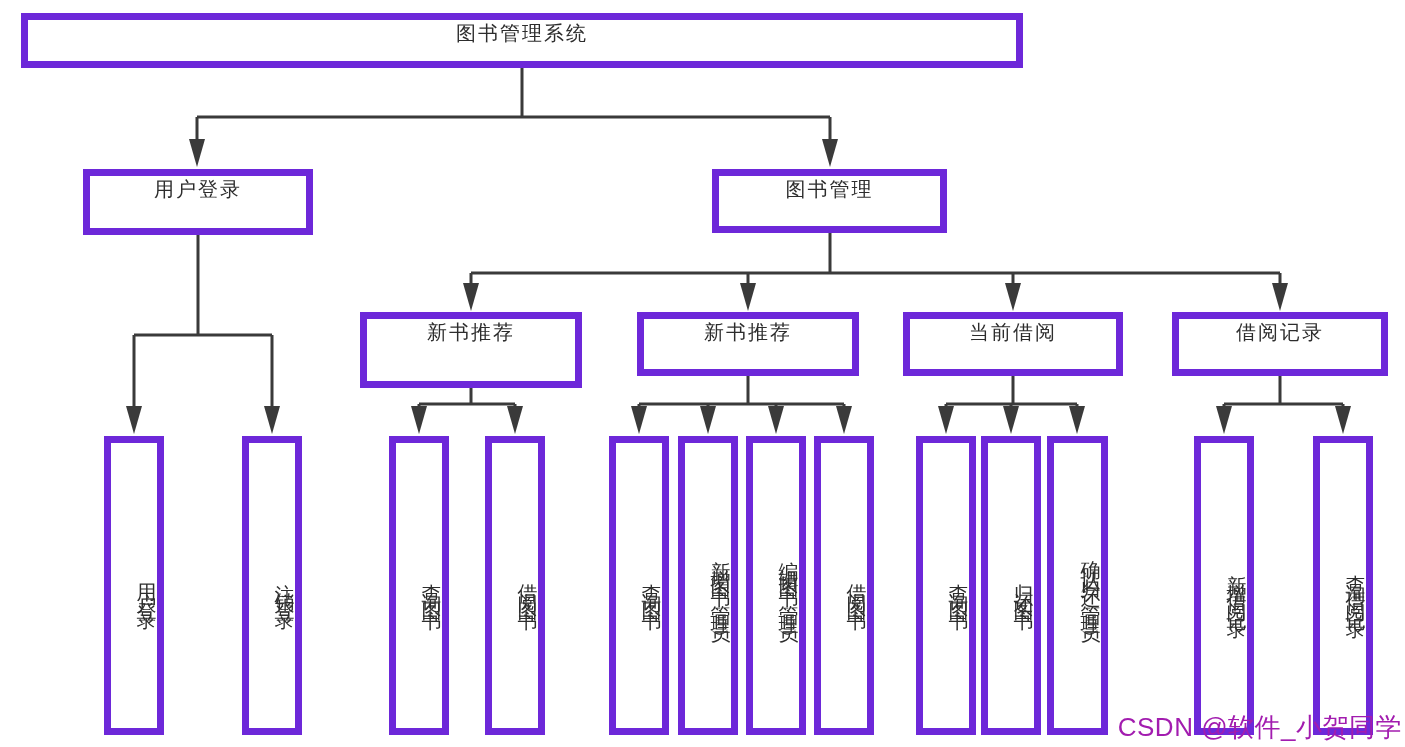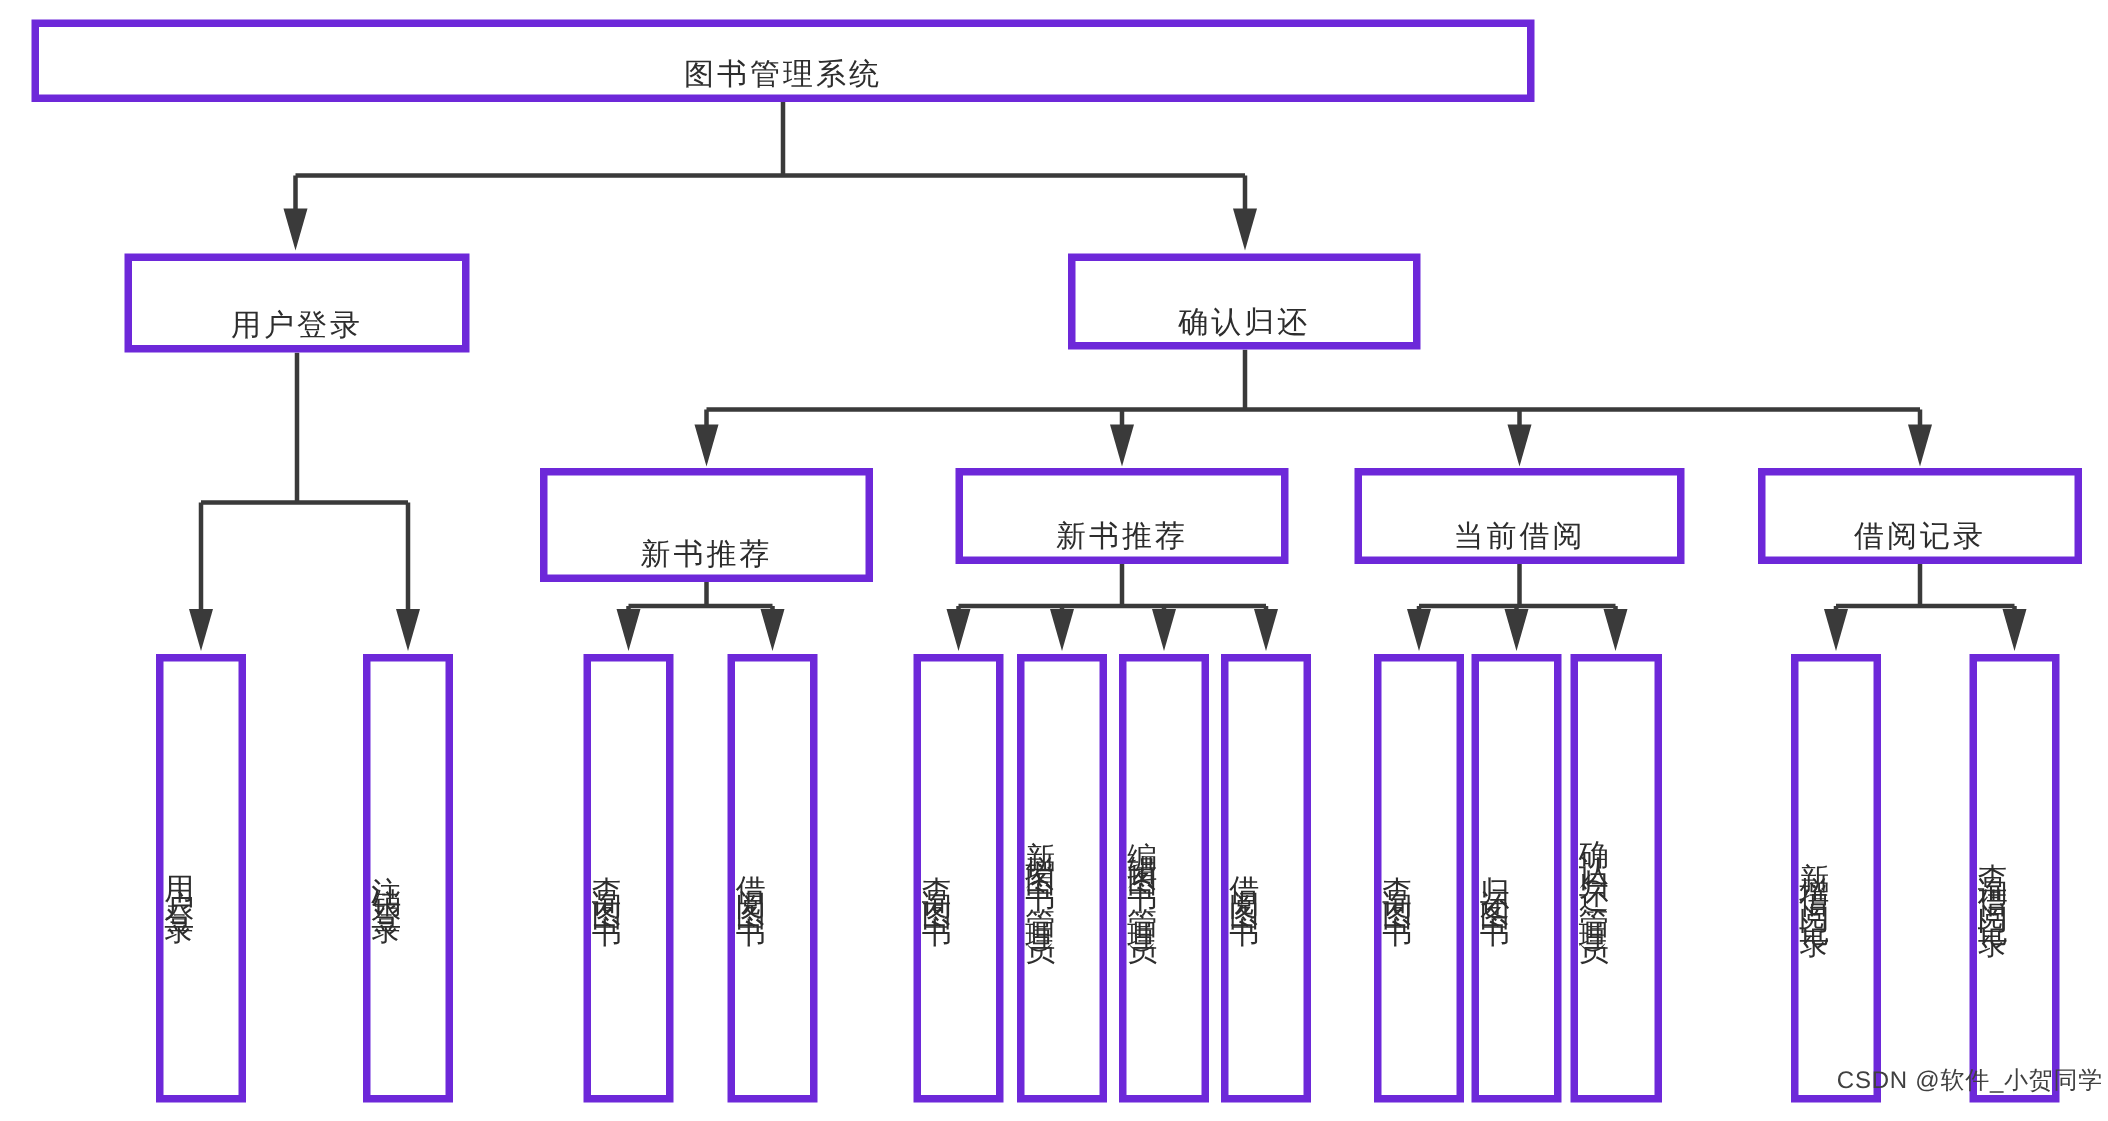--- a/index.html
+++ b/index.html
@@ -7,42 +7,42 @@
     position:relative;
     width:1405px;height:747px;
     background:#ffffff;
     font-family:"Liberation Sans","DejaVu Sans",sans-serif;
     overflow:hidden;
   }
   #connectors{position:absolute;left:0;top:0;z-index:1;}
   .box,.vbox{
     position:absolute;
     box-sizing:border-box;
-    border:5px solid #6d28d9;
+    border:7px solid #6d28d9;
     background:#ffffff;
     display:flex;
-    align-items:flex-end;
+    align-items:flex-start;
     justify-content:center;
     color:#2d2d2d;
     z-index:2;
   }
   .box{font-size:20px;letter-spacing:2px;}
   .vbox{
     writing-mode:vertical-rl;
     text-orientation:mixed;
     font-size:20px;
     letter-spacing:9px;
     line-height:1;
   }
   .vbox span{display:block;}
   #watermark{
     position:absolute;
     right:3px;top:710px;
-    font-size:16px;
-    color:#404040;
+    font-size:26px;
+    color:#a21caf;
     letter-spacing:0.5px;
     z-index:3;
     white-space:nowrap;
   }
 </style>
 </head>
 <body>
 
 <div id="stage">
 
@@ -80,21 +80,21 @@
   </svg>
 
   <div class="box" style="left:21px;top:13px;width:1002px;height:55px">
     <span>图书管理系统</span>
   </div>
 
   <div class="box" style="left:83px;top:169px;width:230px;height:66px">
     <span>用户登录</span>
   </div>
   <div class="box" style="left:712px;top:169px;width:235px;height:64px">
-    <span>确认归还</span>
+    <span>图书管理</span>
   </div>
 
   <div class="box" style="left:360px;top:312px;width:222px;height:76px">
     <span>新书推荐</span>
   </div>
   <div class="box" style="left:637px;top:312px;width:222px;height:64px">
     <span>新书推荐</span>
   </div>
   <div class="box" style="left:903px;top:312px;width:220px;height:64px">
     <span>当前借阅</span>

